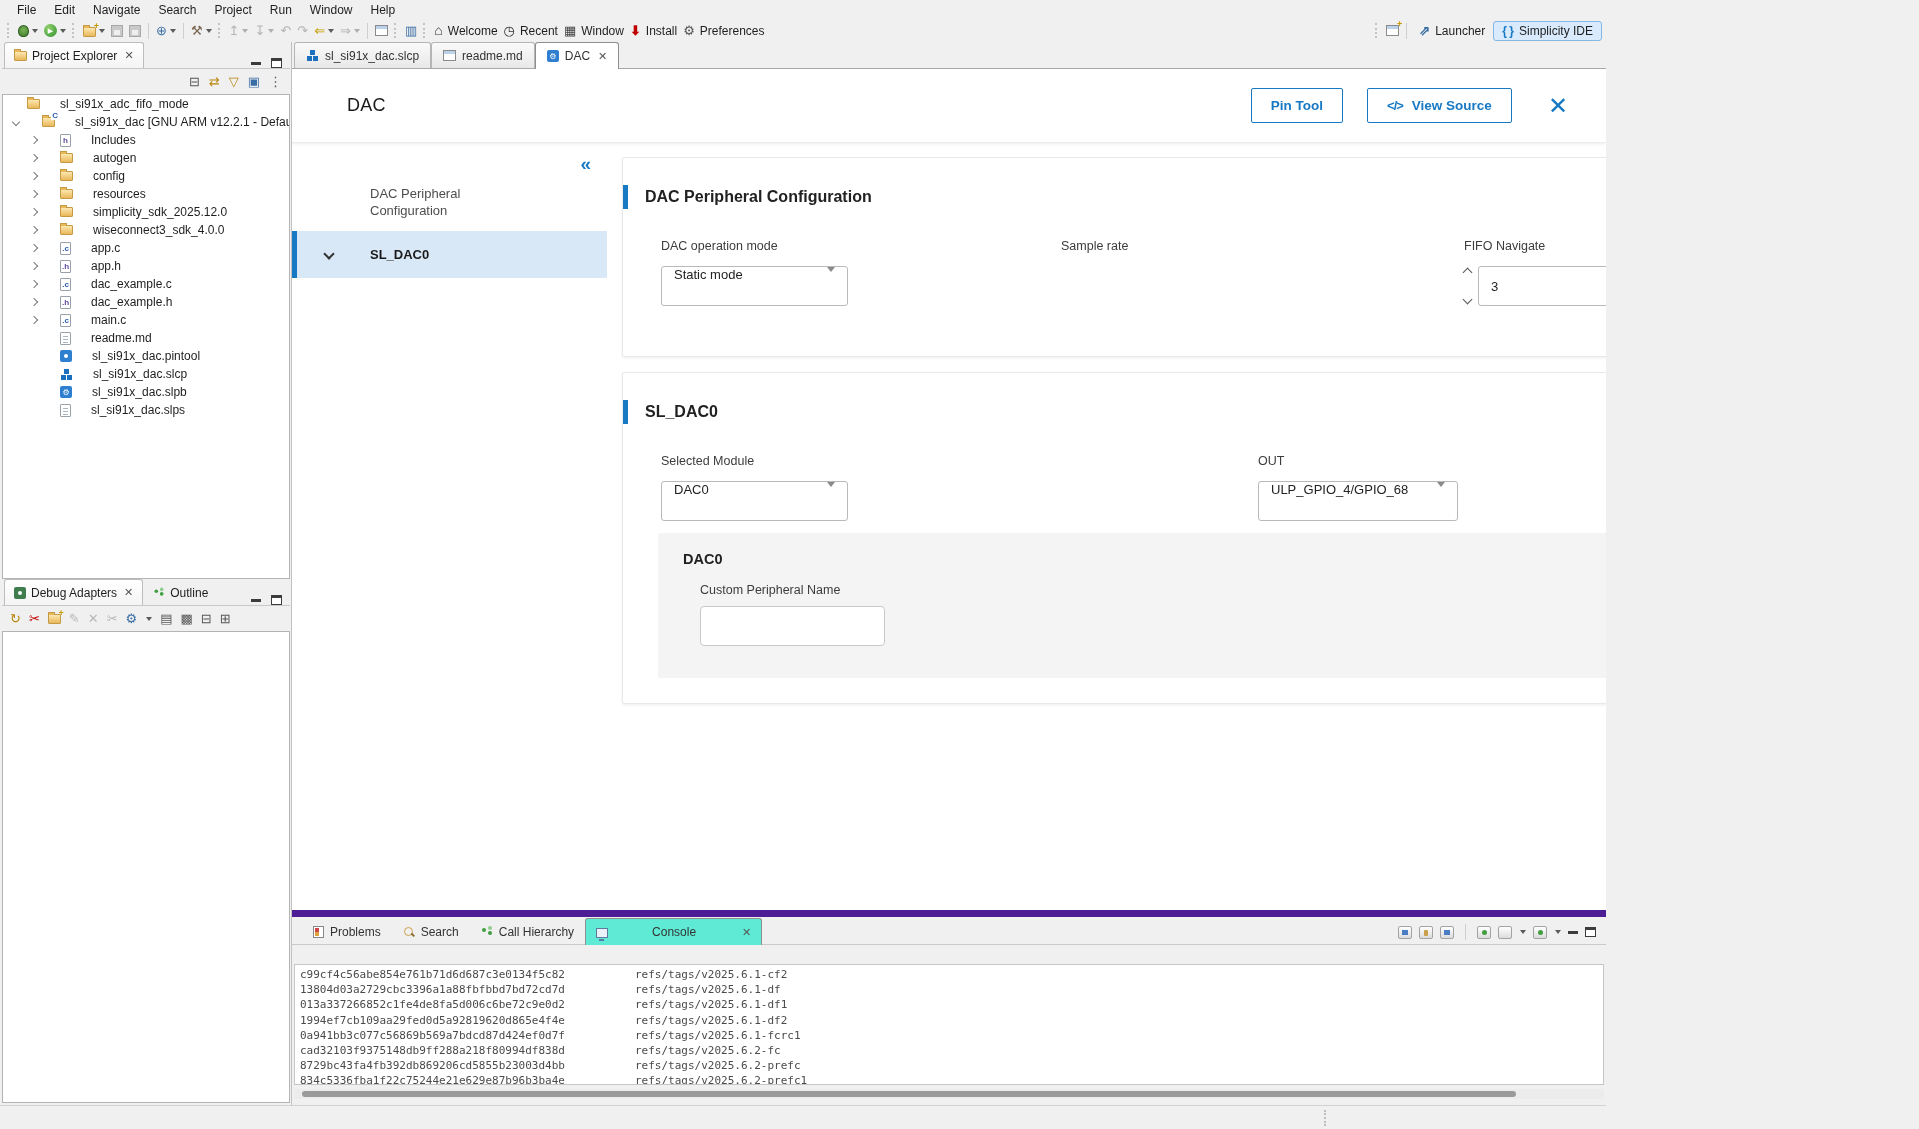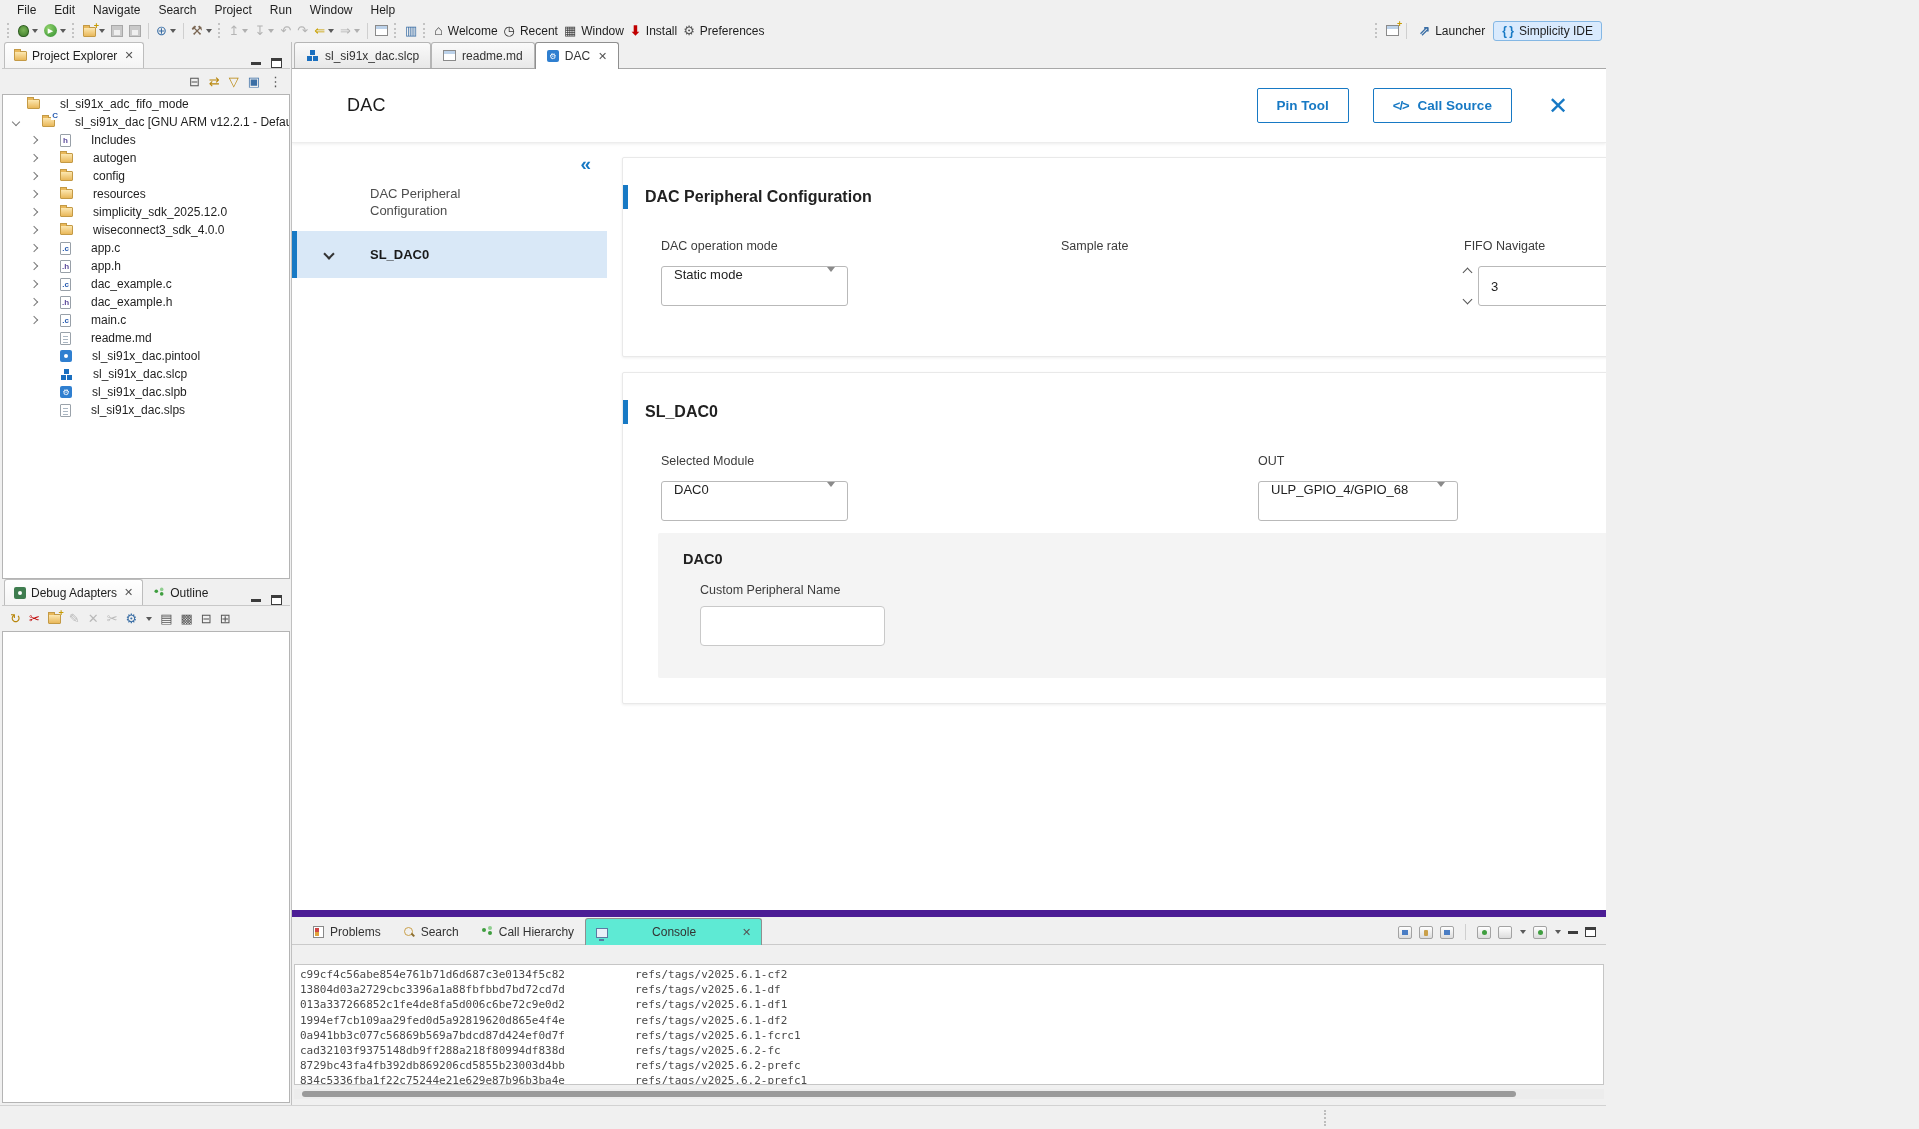--- a/index.html
+++ b/index.html
@@ -485,21 +485,21 @@
 
       <div class="dac-page">
         <div class="dac-header">
           <span class="dac-title">DAC</span>
           <div class="btn-row">
             <button class="blue-btn">
                 <span>Pin Tool</span>
               </button>
             <button class="blue-btn">
                 <span class="code-glyph">&lt;/&gt;</span>
-                <span>Call Source</span>
+                <span>View Source</span>
               </button>
             <span class="dac-close">✕</span>
           </div>
         </div>
 
         <div class="dac-body">
 
           <div class="dac-nav">
             <span class="nav-collapse">«</span>
             <div class="nav-item first">DAC Peripheral Configuration</div>

